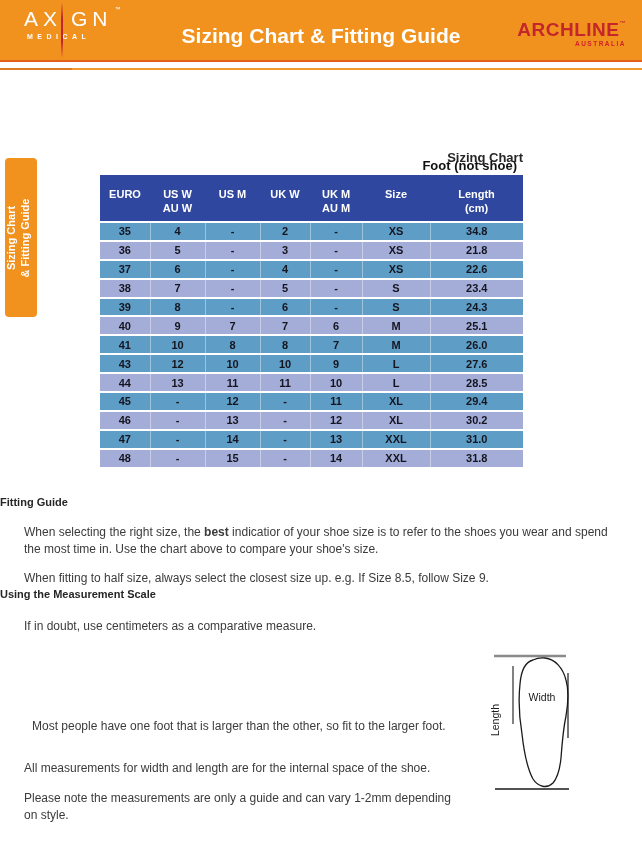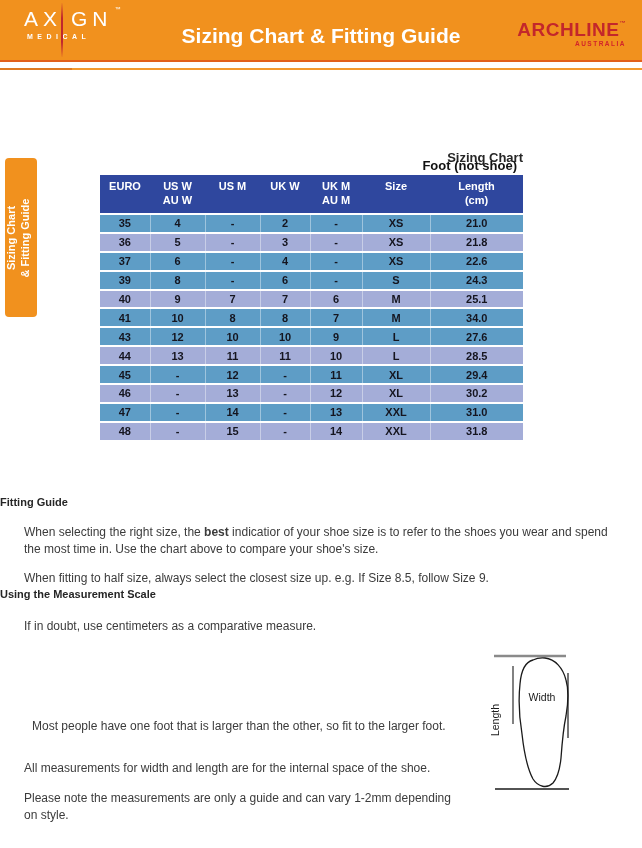--- a/index.html
+++ b/index.html
@@ -44,21 +44,21 @@
     text-align:center;white-space:pre-line;
   }
   
   .tbl-title{position:absolute;left:100px;top:150px;width:423px;text-align:right;
     font-weight:bold;font-size:13px;color:#262626;}
   .foot-note{position:absolute;right:125px;top:158px;font-weight:bold;font-size:13px;color:#111;}
   .tbl-wrap{position:absolute;left:100px;top:175px;width:423px;}
   table.tbl{border-collapse:collapse;table-layout:fixed;width:423px;}
   table.tbl th{
     background:#2F479E;color:#fff;font-size:11px;font-weight:bold;
-    height:33px;vertical-align:top;padding-top:4px;line-height:1.3;text-align:center;
+    height:33px;vertical-align:top;padding-top:12px;line-height:1.3;text-align:center;
   }
   table.tbl td{
     font-size:11px;font-weight:bold;color:#15151f;text-align:center;
     height:16.9px;padding:0;border-top:2px solid #fff;
     border-right:1px solid rgba(255,255,255,.4);
   }
   table.tbl td:last-child{border-right:none;}
   table.tbl tr.steel td{background:#5E9DC6;}
   table.tbl tr.peri td{background:#A4ADD8;}
   
@@ -143,39 +143,48 @@
           </tr>
         </thead>
       <tbody>
           <tr class="steel">
             <td>35</td>
             <td>4</td>
             <td>-</td>
             <td>2</td>
             <td>-</td>
             <td>XS</td>
-            <td>21.0</td>
+            <td>34.8</td>
           </tr>
           <tr class="peri">
             <td>36</td>
             <td>5</td>
             <td>-</td>
             <td>3</td>
             <td>-</td>
             <td>XS</td>
             <td>21.8</td>
           </tr>
           <tr class="steel">
             <td>37</td>
             <td>6</td>
             <td>-</td>
             <td>4</td>
             <td>-</td>
             <td>XS</td>
             <td>22.6</td>
+          </tr>
+          <tr class="peri">
+            <td>38</td>
+            <td>7</td>
+            <td>-</td>
+            <td>5</td>
+            <td>-</td>
+            <td>S</td>
+            <td>23.4</td>
           </tr>
           <tr class="steel">
             <td>39</td>
             <td>8</td>
             <td>-</td>
             <td>6</td>
             <td>-</td>
             <td>S</td>
             <td>24.3</td>
           </tr>
@@ -188,21 +197,21 @@
             <td>M</td>
             <td>25.1</td>
           </tr>
           <tr class="steel">
             <td>41</td>
             <td>10</td>
             <td>8</td>
             <td>8</td>
             <td>7</td>
             <td>M</td>
-            <td>34.0</td>
+            <td>26.0</td>
           </tr>
           <tr class="steel">
             <td>43</td>
             <td>12</td>
             <td>10</td>
             <td>10</td>
             <td>9</td>
             <td>L</td>
             <td>27.6</td>
           </tr>

